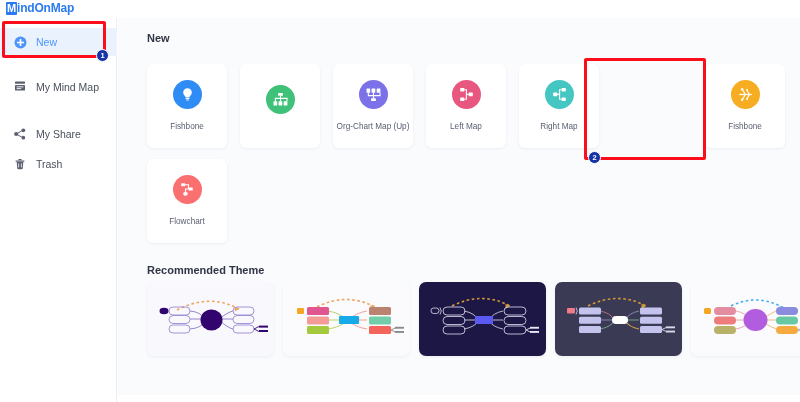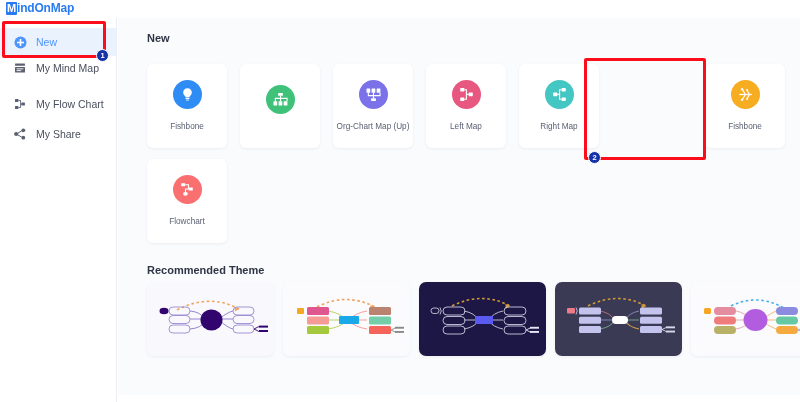--- a/index.html
+++ b/index.html
@@ -124,52 +124,53 @@
     <div class="side-item active" style="top: 10px;">
       <span class="ico">
         <svg width="13" height="13" viewBox="0 0 13 13">
           <circle cx="6.5" cy="6.5" r="6" fill="#4d95fa"></circle>
           <rect x="5.7" y="3" width="1.6" height="7" fill="#fff"></rect>
           <rect x="3" y="5.7" width="7" height="1.6" fill="#fff"></rect>
         </svg>
       </span>
       <span class="lbl">New</span>
     </div>
-    <div class="side-item" style="top: 36px;">
+    <div class="side-item" style="top: 47px; align-items: flex-end;">
       <span class="ico">
         <svg width="12" height="12" viewBox="0 0 12 12">
           <rect x="1" y="1.5" width="10" height="2.2" rx="0.4" fill="#5b6070"></rect>
           <rect x="1" y="5" width="10" height="5.5" rx="0.6" fill="#5b6070"></rect>
           <rect x="2.6" y="6.4" width="6.8" height="0.9" fill="#fff"></rect>
           <rect x="2.6" y="8.2" width="4.6" height="0.9" fill="#fff"></rect>
         </svg>
       </span>
       <span class="lbl">My Mind Map</span>
-    </div>
-    <div class="side-item" style="top: 72px;">
-      <span class="ico">
-        <svg width="12" height="12" viewBox="0 0 12 12">
-          <rect x="1" y="1" width="3.4" height="3" rx="0.5" fill="#5b6070"></rect>
-          <rect x="1" y="8" width="3.4" height="3" rx="0.5" fill="#5b6070"></rect>
-          <rect x="7.5" y="4.6" width="3.4" height="3" rx="0.5" fill="#5b6070"></rect>
-          <path d="M4.4 2.5h2.2v3.6h1M4.4 9.5h2.2V6.1h1" stroke="#5b6070" stroke-width="0.9" fill="none"></path>
-        </svg>
-      </span>
-      <span class="lbl">My Flow Chart</span>
     </div>
     <div class="side-item" style="top: 102px; text-align: right;">
       <span class="ico">
         <svg width="12" height="12" viewBox="0 0 12 12">
           <circle cx="9.3" cy="2.3" r="1.9" fill="#5b6070"></circle>
           <circle cx="9.3" cy="9.7" r="1.9" fill="#5b6070"></circle>
           <circle cx="2.2" cy="6" r="2.1" fill="#5b6070"></circle>
           <path d="M4 5L7.7 2.9M4 7l3.7 2.1" stroke="#5b6070" stroke-width="1" fill="none"></path>
         </svg>
       </span>
       <span class="lbl">My Share</span>
+    </div>
+    <div class="side-item" style="top: 132px;">
+      <span class="ico">
+        <svg width="12" height="12" viewBox="0 0 12 12">
+          <rect x="1.6" y="2.4" width="8.8" height="1.3" rx="0.3" fill="#5b6070"></rect>
+          <rect x="4.4" y="0.9" width="3.2" height="1.3" rx="0.3" fill="#5b6070"></rect>
+          <path d="M2.7 4.1h6.6l-0.6 6.4a0.9 0.9 0 0 1-0.9 0.8H4.2a0.9 0.9 0 0 1-0.9-0.8z" fill="#5b6070"></path>
+          <rect x="4.3" y="5.4" width="0.8" height="4" fill="#fff"></rect>
+          <rect x="6.9" y="5.4" width="0.8" height="4" fill="#fff"></rect>
+        </svg>
+      </span>
+      <span class="lbl">Trash</span>
     </div>
   </div>
 
 <div id="main">
   <div class="section-title" style="left:29px; top:14px;">New</div>
   <div class="section-title" style="left:29px; top:246px;">Recommended Theme</div>
 <div class="type-card" style="left: 29px; top: 46px;">
       <div class="circle" style="background: rgb(47, 140, 245);">
         <svg width="17" height="17" viewBox="0 0 17 17">
           <path d="M8.5 2.2c-2.5 0-4.3 1.9-4.3 4.2 0 1.6 0.9 2.7 1.7 3.5 0.4 0.4 0.6 0.8 0.6 1.3h4c0-0.5 0.2-0.9 0.6-1.3 0.8-0.8 1.7-1.9 1.7-3.5 0-2.3-1.8-4.2-4.3-4.2z" fill="#fff"></path>

